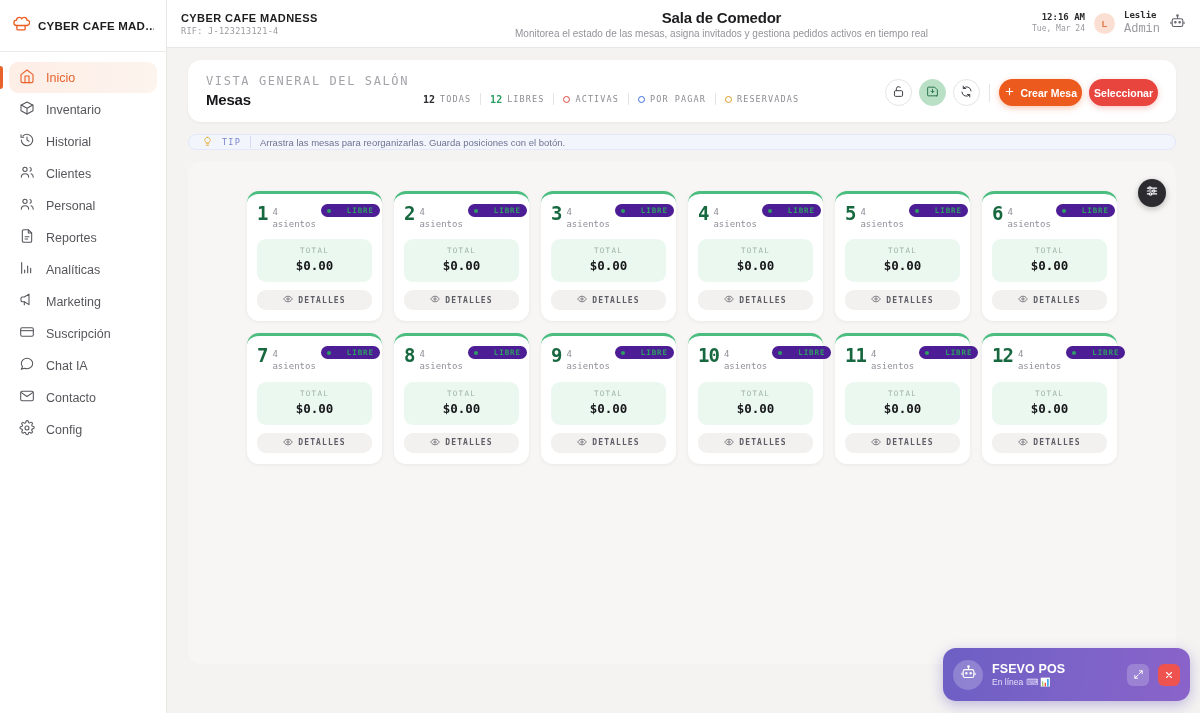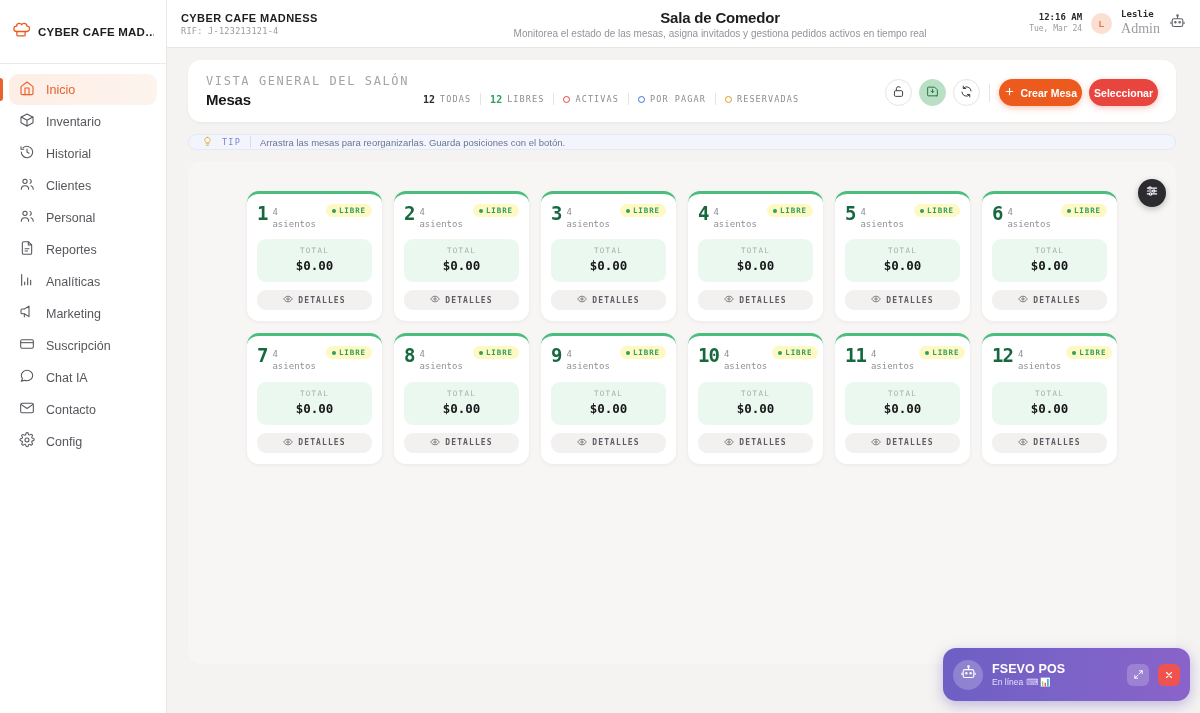--- a/index.html
+++ b/index.html
@@ -10,21 +10,21 @@
   }
   .app { display: flex; width: 1200px; height: 713px; position: relative; }
 
   
   .sidebar {
     width: 167px; height: 713px; background: #ffffff;
     border-right: 1px solid #e9e7e4;
     display: flex; flex-direction: column; flex: 0 0 167px;
   }
   .brand {
-    height: 64px; display: flex; align-items: center; gap: 8px;
+    height: 52px; display: flex; align-items: center; gap: 8px;
     padding: 0 12px; border-bottom: 1px solid #eceae7;
   }
   .brand-name {
     font-size: 11.5px; font-weight: 700; color: #1d1d1f;
     letter-spacing: .2px; white-space: nowrap; overflow: hidden;
   }
   .nav { padding: 10px 9px 0 9px; flex: 1; }
   .nav-item {
     display: flex; align-items: center; gap: 11px;
     height: 31px; padding: 0 10px; margin-bottom: 1px;
@@ -59,21 +59,21 @@
   .clock { text-align: right; line-height: 1.3; }
   .clock-time { font-size: 9px; font-weight: 700; color: #2b2b30; font-family: "DejaVu Sans Mono", monospace; }
   .clock-date { font-size: 8px; color: #9a9aa0; font-family: "DejaVu Sans Mono", monospace; }
   .avatar {
     width: 21px; height: 21px; border-radius: 50%; background: #fbdfd2;
     color: #e2784a; font-size: 9px; font-weight: 700;
     display: flex; align-items: center; justify-content: center;
   }
   .user-meta { line-height: 1.3; }
   .user-name { font-size: 9px; font-weight: 700; color: #2b2b30; font-family: "DejaVu Sans Mono", monospace; }
-  .user-role { font-size: 14px; color: #9a9aa0; font-family: Liberation Serif, serif; }
+  .user-role { font-size: 12px; color: #9a9aa0; font-family: Liberation Mono, monospace; }
 
   .content { flex: 1; padding: 12px 24px 0 21px; overflow: hidden; position: relative; }
 
   
   .panel {
     background: #fff; border-radius: 13px; padding: 14px 18px;
     box-shadow: 0 1px 3px rgba(0,0,0,.05); display: flex;
     align-items: flex-end; gap: 14px; min-height: 58px;
   }
   .panel-titles { min-width: 70px; }
@@ -130,21 +130,21 @@
     border-top: 3px solid #4bbd7e; cursor: pointer;
   }
   .tc-head { display: flex; align-items: flex-start; gap: 5px; margin-bottom: 9px; }
   .tc-num {
     font-size: 19px; font-weight: 800; color: #17683f;
     font-family: "DejaVu Sans Mono", monospace; line-height: 1;
     letter-spacing: -1px;
   }
   .tc-seats { font-size: 9px; color: #90909a; font-family: "DejaVu Sans Mono", monospace; line-height: 1.35; padding-top: 2px; flex: 1; }
   .badge {
-    display: inline-flex; align-items: center; gap: 3px; background: #fef9c3;
+    display: inline-flex; align-items: center; gap: 16px; background: #4c1d95;
     color: #2f9e63; border-radius: 9px; padding: 2px 6px; font-size: 7.5px;
     letter-spacing: .9px; font-family: "DejaVu Sans Mono", monospace;
     font-weight: 700; white-space: nowrap; align-self: flex-start;
   }
   .badge-dot { width: 4px; height: 4px; border-radius: 50%; background: #2f9e63; }
   .tc-total {
     background: #eaf8f0; border-radius: 9px; padding: 7px 6px 9px;
     text-align: center; margin-bottom: 8px;
   }
   .tc-total-label { font-size: 7.5px; color: #9fb3a7; letter-spacing: 1.3px; font-family: "DejaVu Sans Mono", monospace; }

